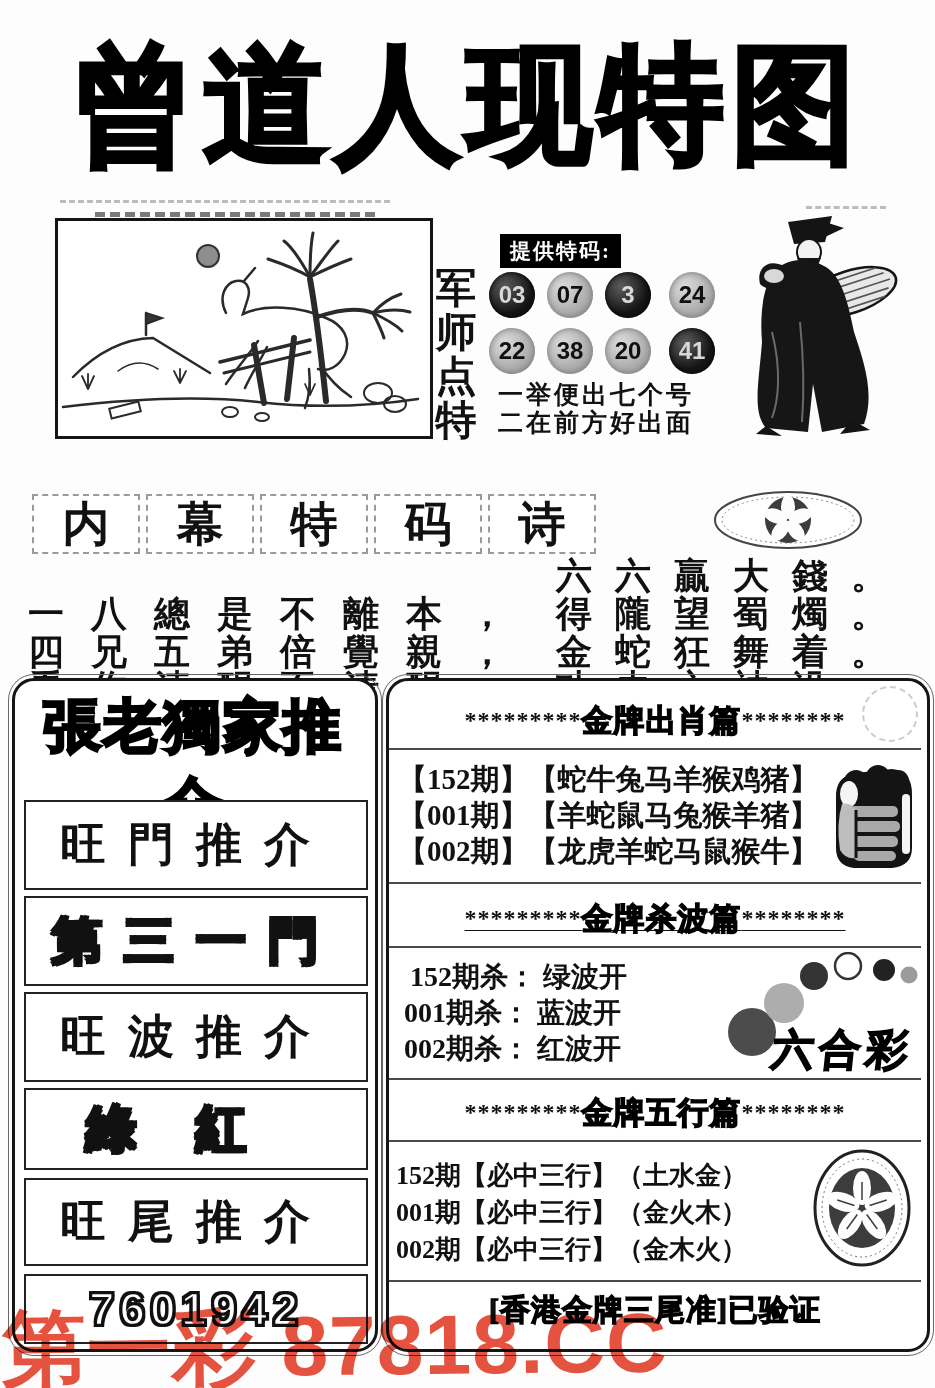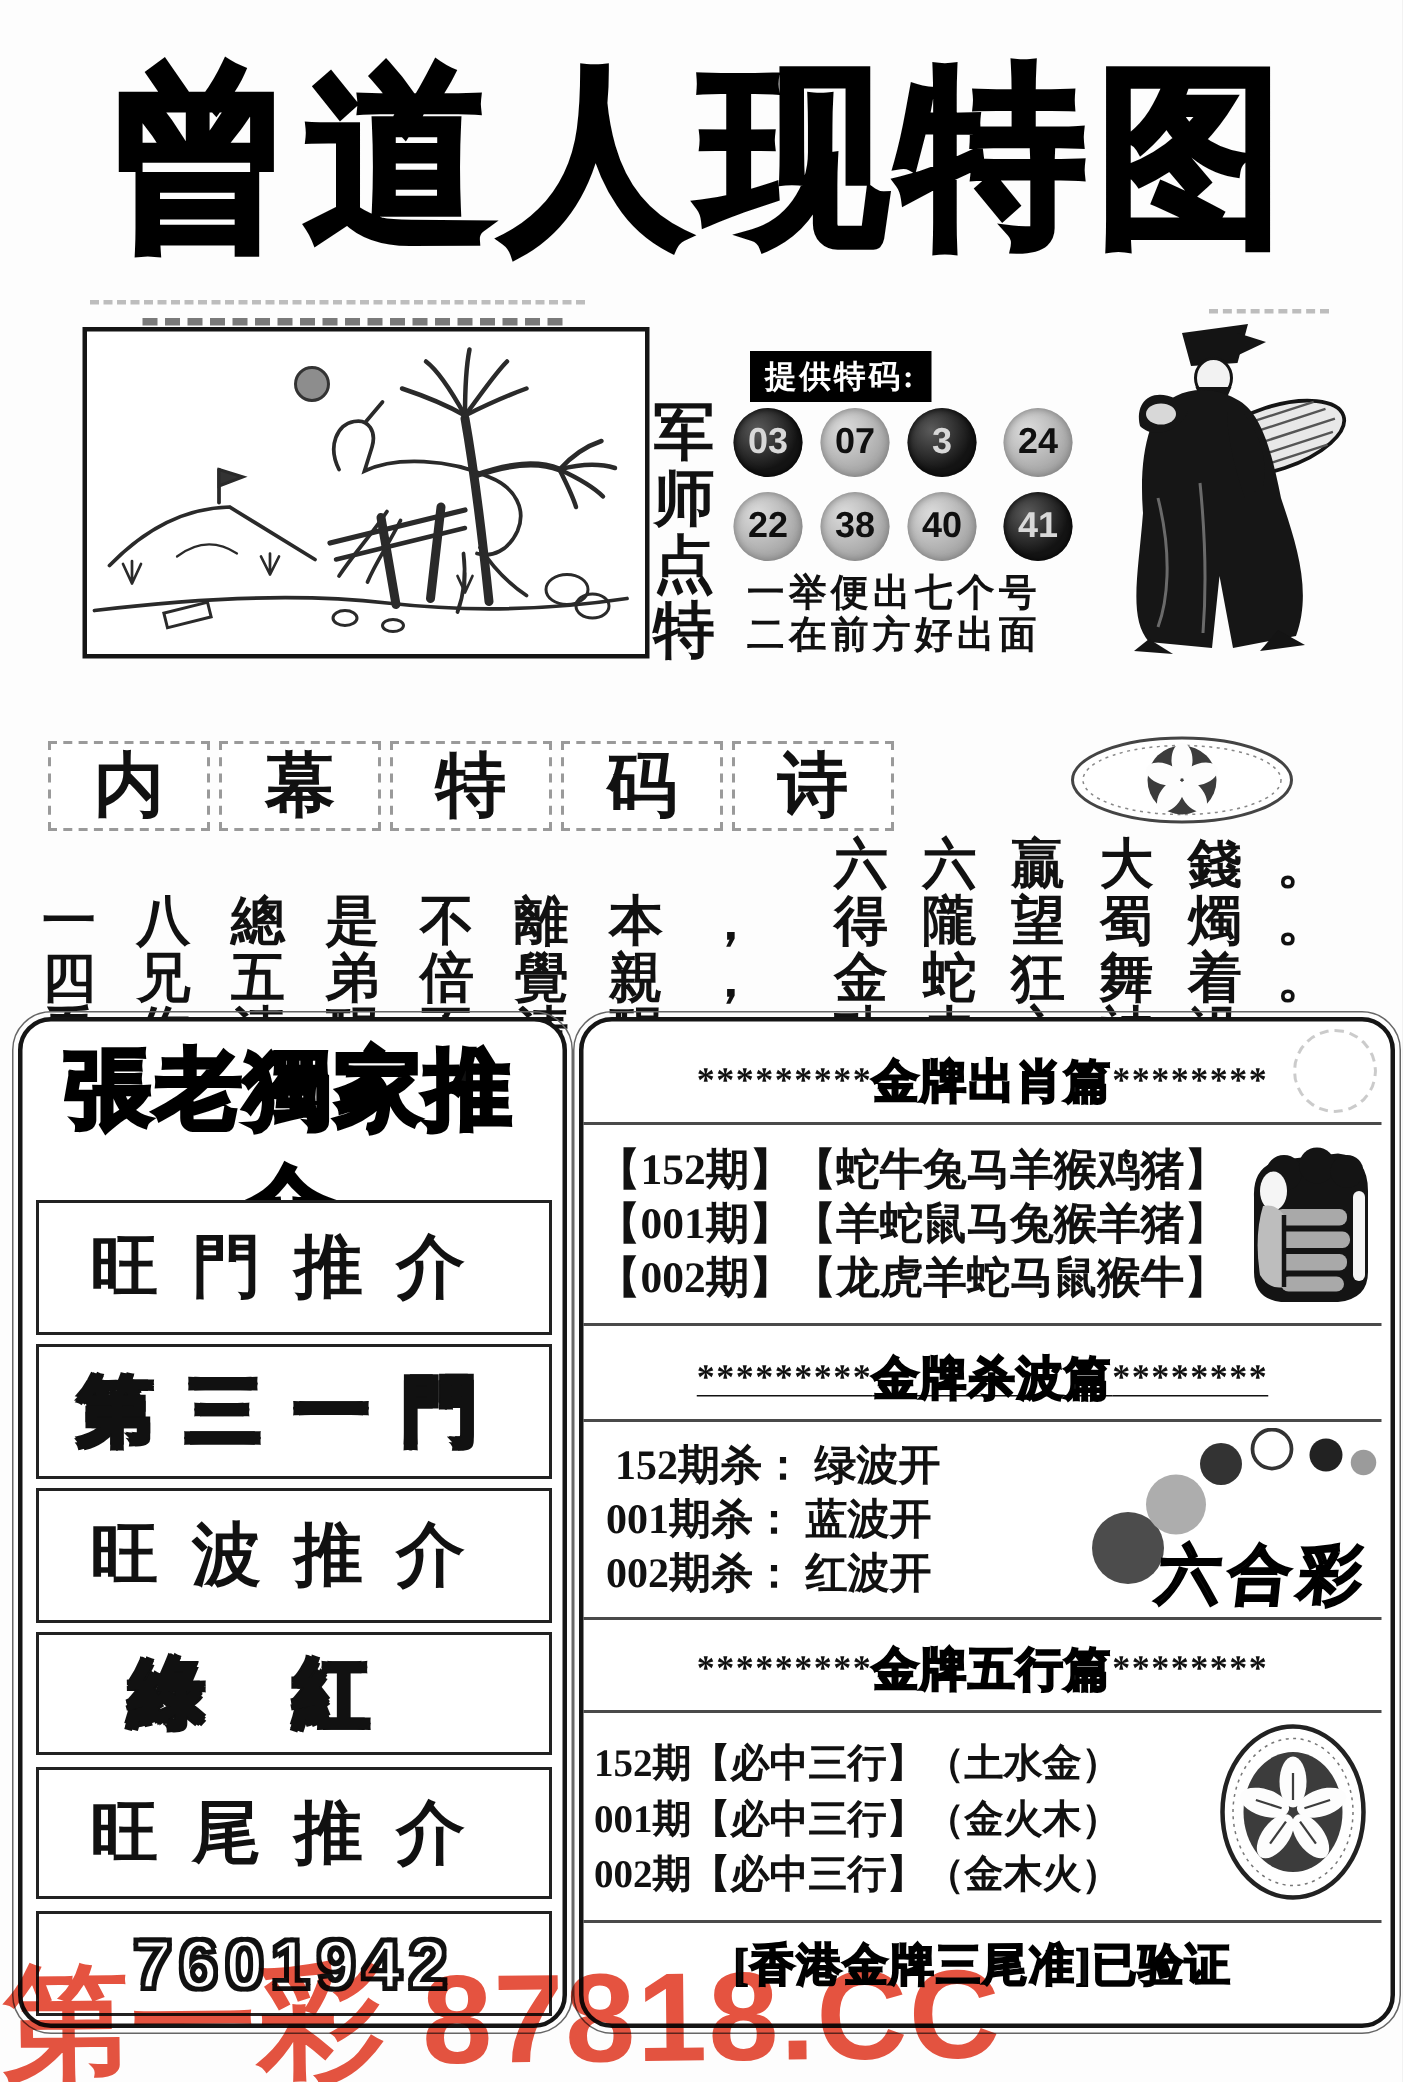--- a/index.html
+++ b/index.html
@@ -124,21 +124,21 @@
     <div>特</div>
   </div>
 
   <div class="abs tip-header">提供特码:</div>
   <div class="abs ball dark" style="left:489px;top:272px;">03</div>
   <div class="abs ball light" style="left:547px;top:272px;">07</div>
   <div class="abs ball dark" style="left:605px;top:272px;">3</div>
   <div class="abs ball light" style="left:669px;top:272px;">24</div>
   <div class="abs ball light" style="left:489px;top:328px;">22</div>
   <div class="abs ball light" style="left:547px;top:328px;">38</div>
-  <div class="abs ball light" style="left:605px;top:328px;">40</div>
+  <div class="abs ball light" style="left:605px;top:328px;">20</div>
   <div class="abs ball dark" style="left:669px;top:328px;">41</div>
   <div class="abs tip-line" style="top:378px;">一举便出七个号</div>
   <div class="abs tip-line" style="top:406px;">二在前方好出面</div>
 
   <svg class="abs" style="left:712px;top:212px;" width="196" height="226" viewBox="0 0 196 226">
     <path d="M76,10 L120,4 L113,30 L82,32 Z" fill="#141414"></path>
     <path d="M113,10 L132,16 L113,25 Z" fill="#141414"></path>
     <ellipse cx="97" cy="40" rx="12" ry="13" fill="#f2f2f2" stroke="#141414" stroke-width="2"></ellipse>
     <path d="M85,46 L97,74 L109,46 Z" fill="#141414"></path>
     <g transform="rotate(-18 138 80)">

